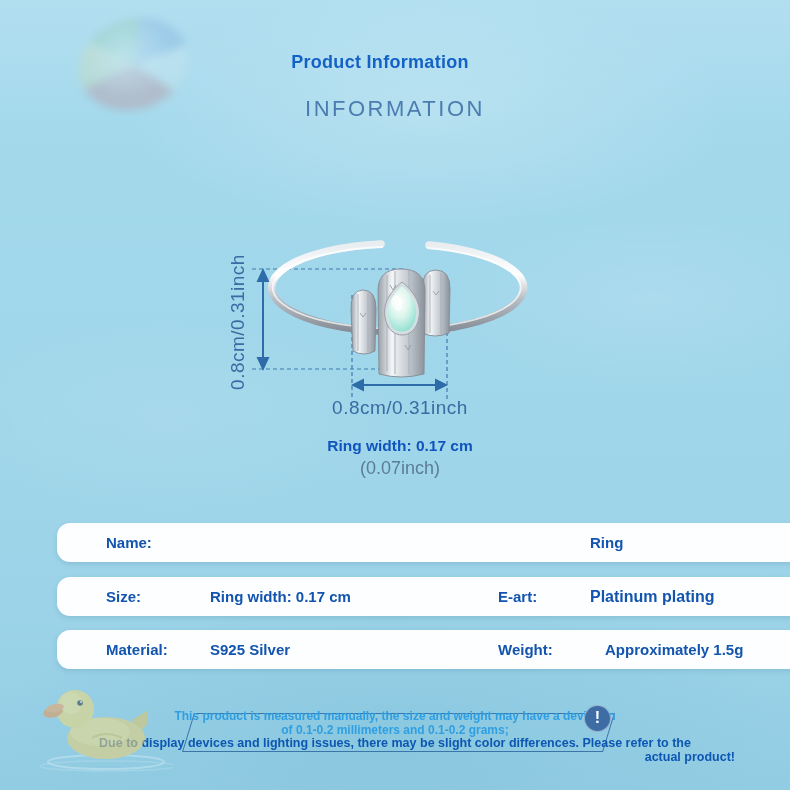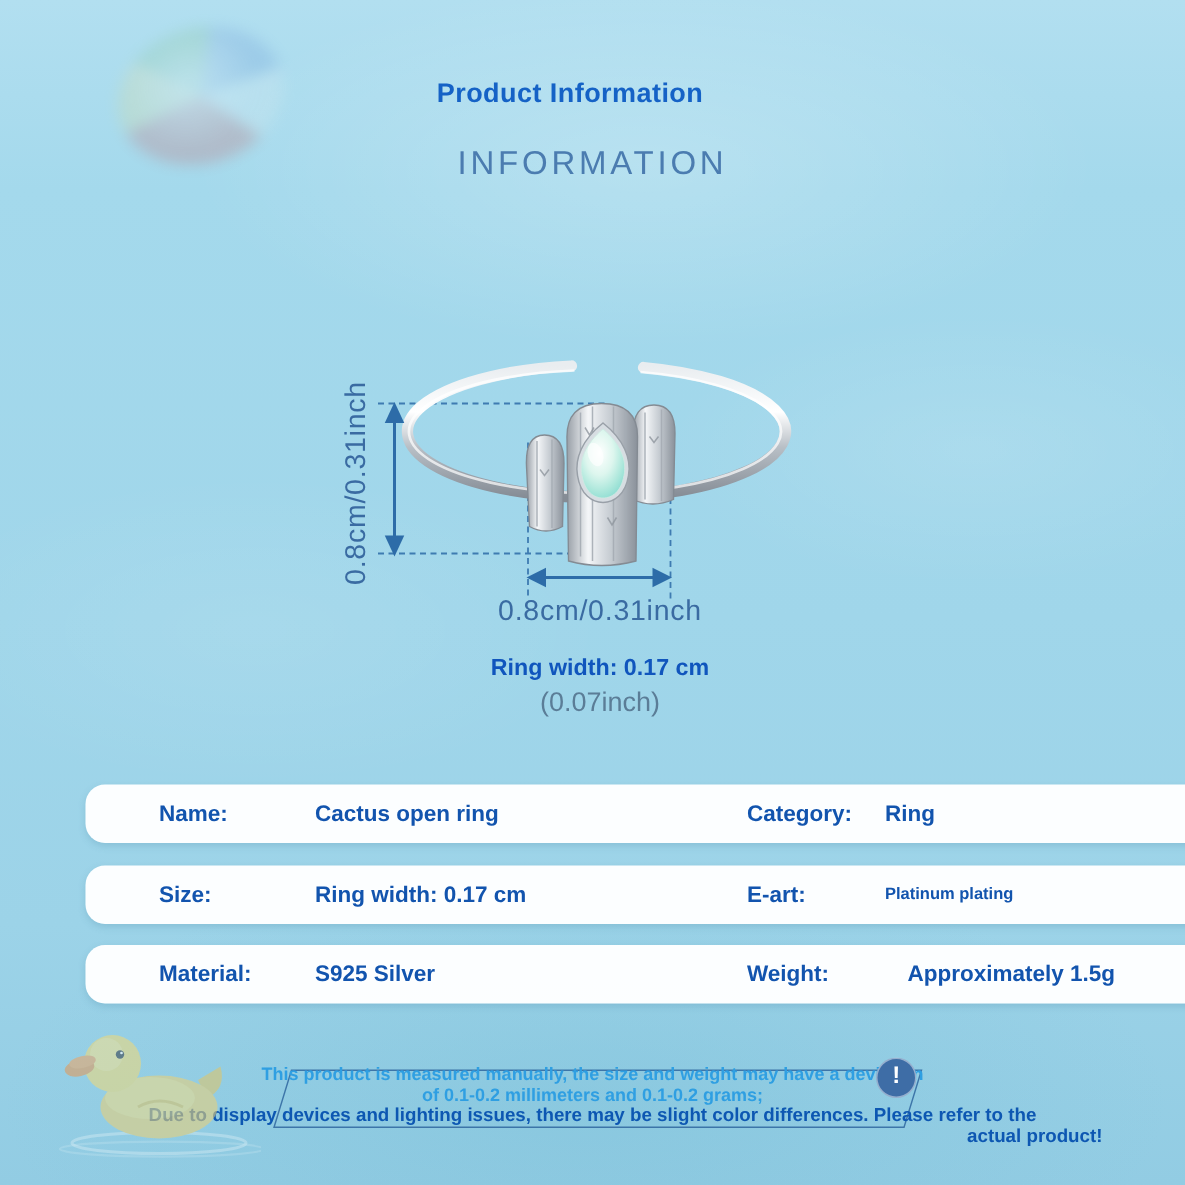--- a/index.html
+++ b/index.html
@@ -49,21 +49,21 @@
 
   
   .spec-row { position:absolute; left:57px; width:748px; height:39px;
               background:rgba(255,255,255,.97); border-radius:13px;
               box-shadow:0 2px 5px rgba(90,150,175,.30); }
   .spec-row .cell { position:absolute; line-height:39px; font-weight:bold; font-size:15px; white-space:nowrap; }
   .cell.l1 { left:49px; }
   .cell.v1 { left:153px; }
   .cell.l2 { left:441px; }
   .cell.v2 { left:533px; }
-  .cell.sz13 { font-size:11px; }
+  .cell.sz13 { font-size:16px; }
   .cell.sz12 { font-size:15px;margin-left:15px; }
 
   
   .para-border { position:absolute; left:188px; top:713px; width:421px; height:39px;
                  border:1.3px solid rgba(34,88,150,.75); transform:skewX(-17deg);
                  background:transparent; }
   .disc { position:absolute; left:55px; width:680px; text-align:center; font-weight:bold; white-space:nowrap; }
   .disc.light { font-size:12px; }
   .disc.dark  { font-size:12.5px; }
   .disc-badge { position:absolute; left:584px; top:705px; width:27px; height:27px; border-radius:50%;
@@ -148,22 +148,20 @@
     </g>
   </svg>
 
   <div class="vdim-label" style="color:#3a6ba2;">0.8cm/0.31inch</div>
   <div class="hdim-label" style="color:#3a6ba2;">0.8cm/0.31inch</div>
   <div class="ringwidth-cm" style="color:#1055bd;">Ring width: 0.17 cm</div>
   <div class="ringwidth-inch" style="color:#5b7d97;">(0.07inch)</div>
 
   <div class="spec-row" style="top:523px; color:#1254ae;">
     <span class="cell l1">Name:</span>
-    <span class="cell v1">Cactus open ring</span>
-    <span class="cell l2">Category:</span>
     <span class="cell v2">Ring</span>
   </div>
   <div class="spec-row" style="top:577px; color:#1254ae;">
     <span class="cell l1">Size:</span>
     <span class="cell v1">Ring width: 0.17 cm</span>
     <span class="cell l2">E-art:</span>
     <span class="cell v2 sz13">Platinum plating</span>
   </div>
   <div class="spec-row" style="top:630px; color:#1254ae;">
     <span class="cell l1">Material:</span>

